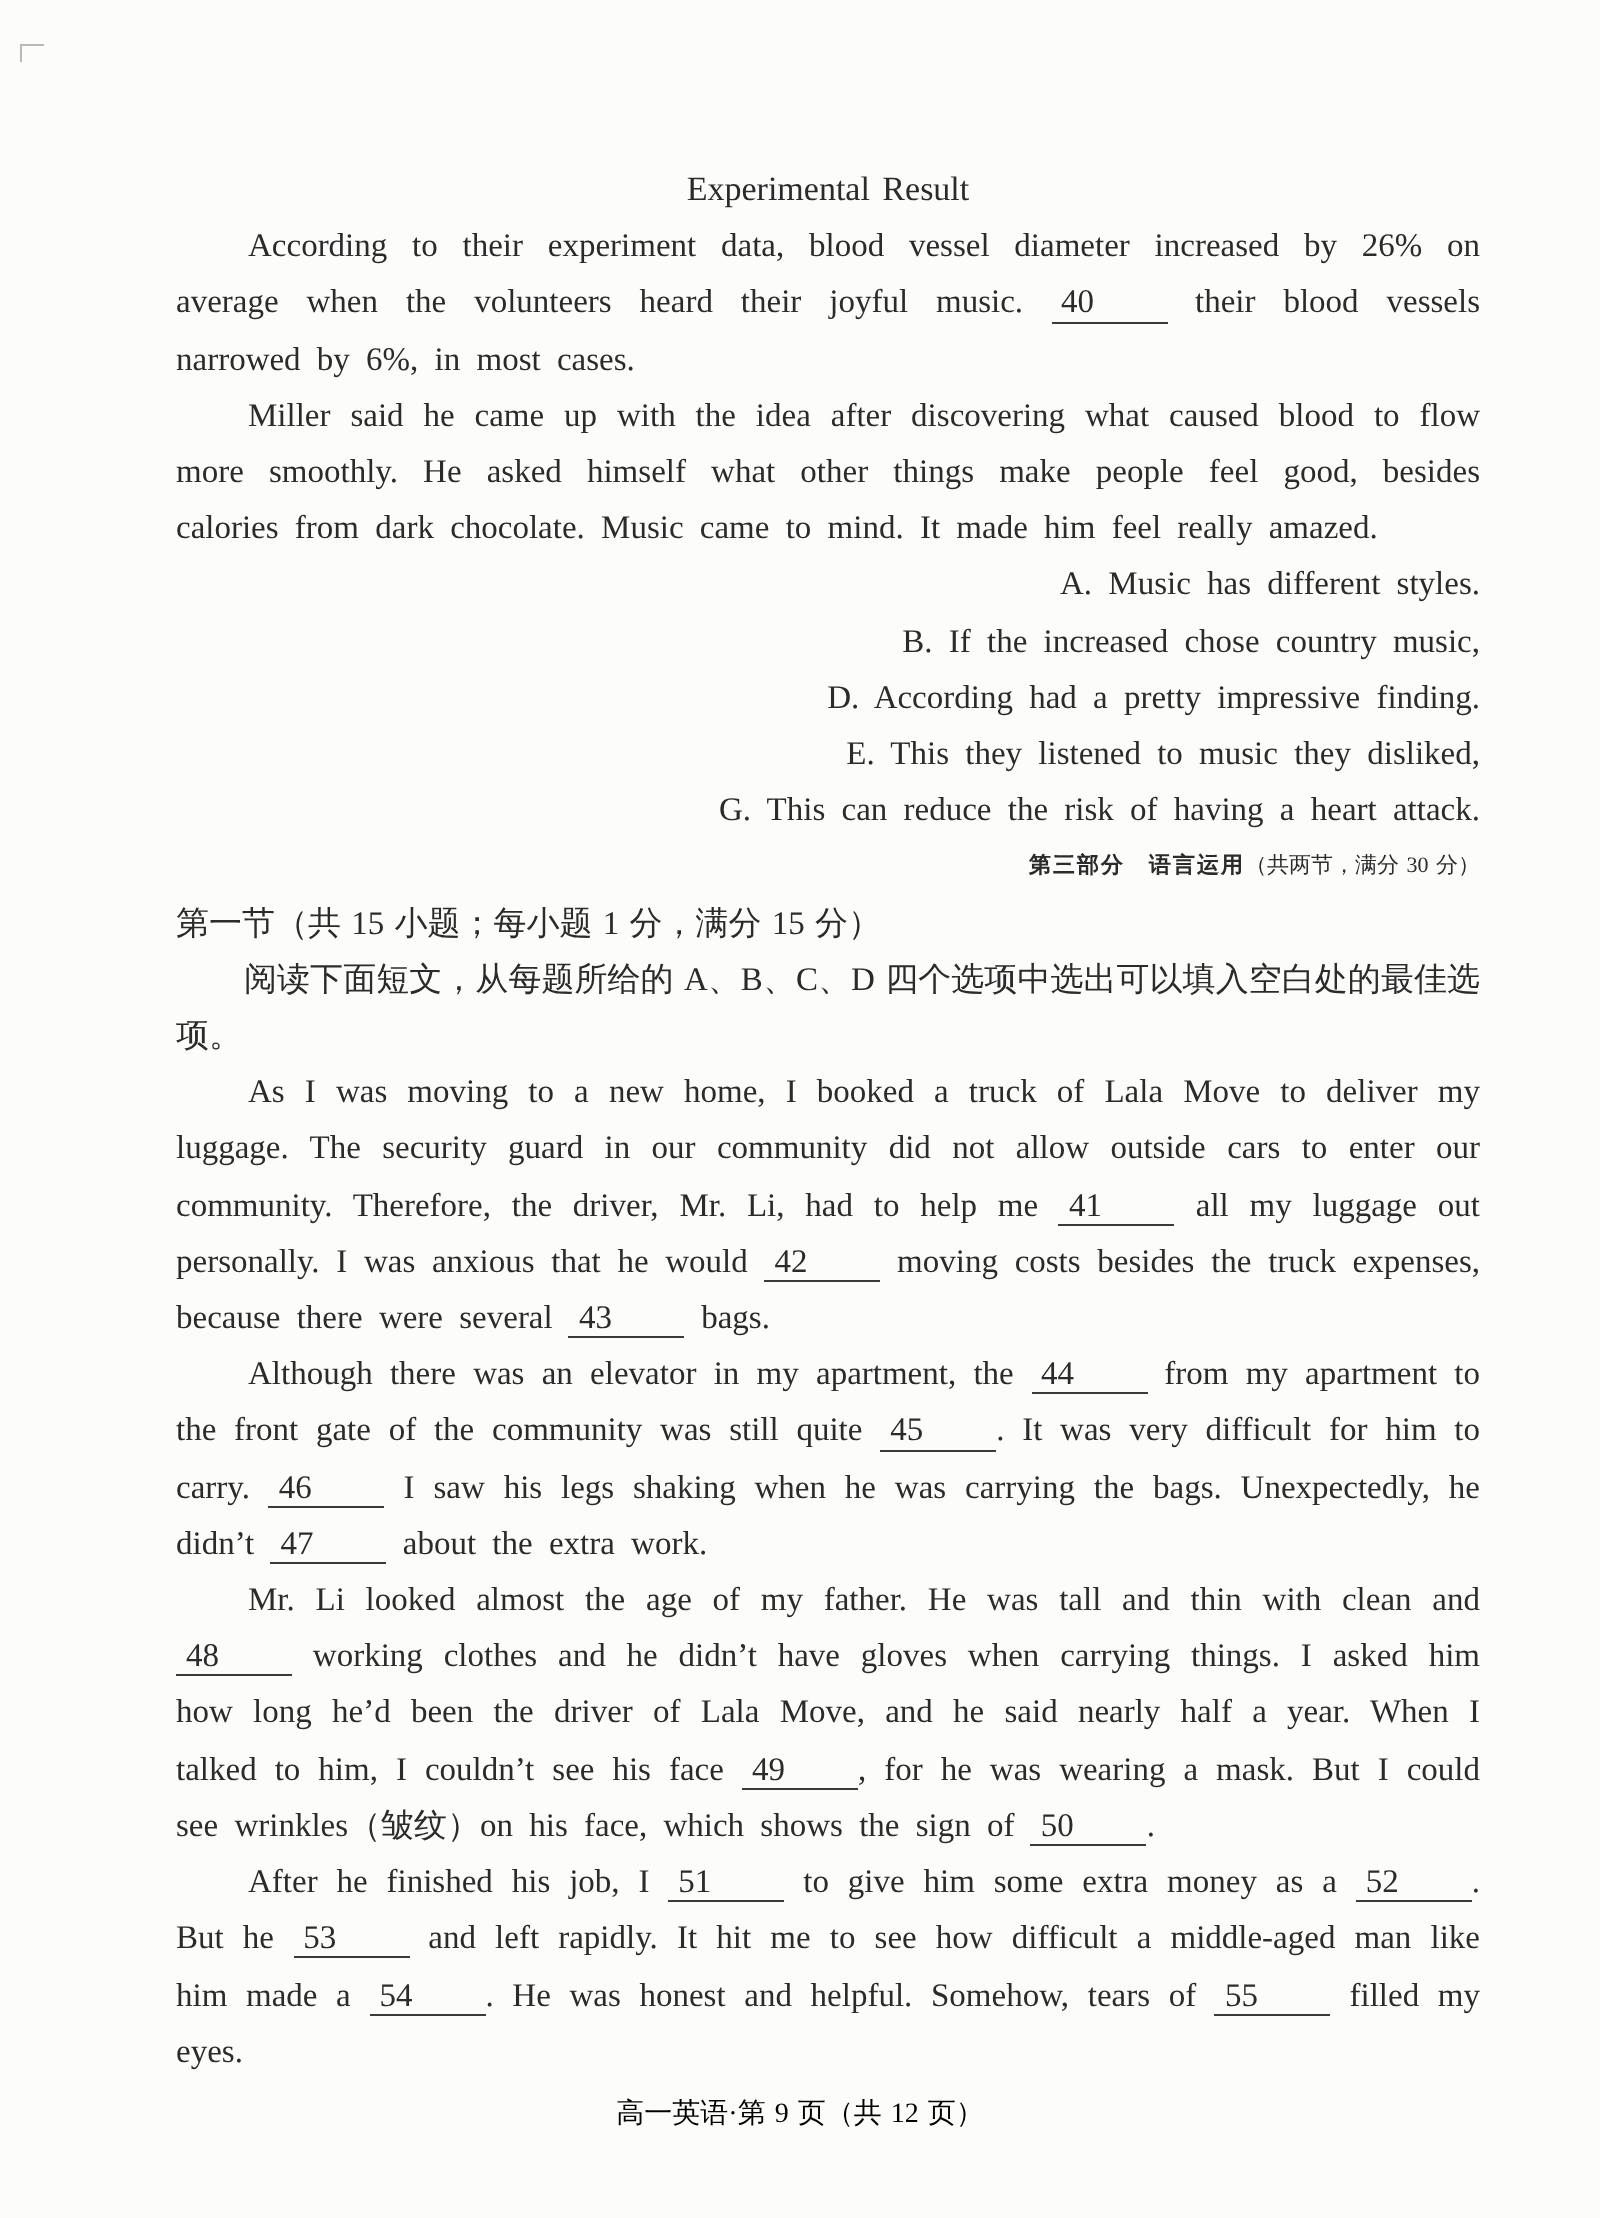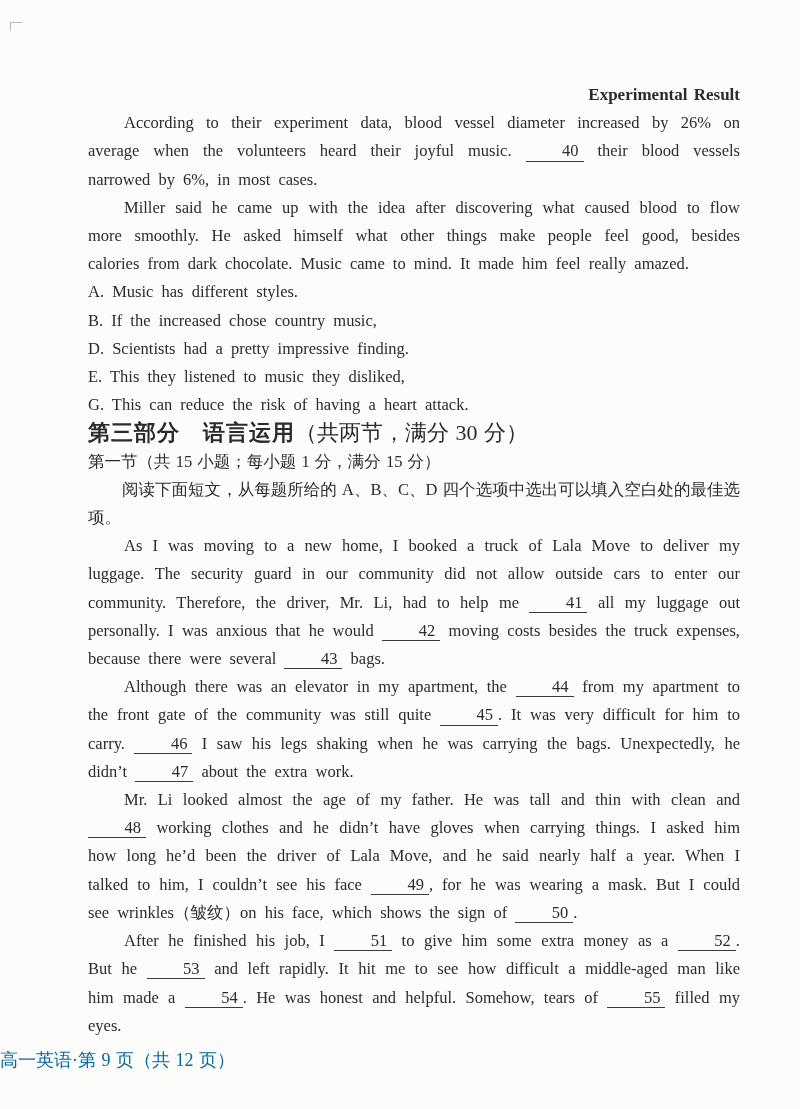--- a/index.html
+++ b/index.html
@@ -33,69 +33,69 @@
     width: 652px;
     font-size: 16.5px;
     line-height: 28.2px;
     text-align: justify;
     word-spacing: 4px;
   }
 
   .content p { margin: 0; }
 
   .h-en {
-    font-weight: bold;
+    font-weight: normal;
     font-size: 17px;
-    text-align: right;
+    text-align: center;
     word-spacing: 2px;
   }
 
   .para { text-indent: 36px; }
 
   .option {
     margin-left: 34px;
-    text-align: left;
+    text-align: right;
   }
 
   .h-zh {
-    font-size: 22px;
-    text-align: left;
+    font-size: 11px;
+    text-align: right;
     word-spacing: 1px;
   }
   .zh-b {
     font-weight: bold;
     font-family: "Liberation Sans", sans-serif;
     letter-spacing: 1px;
   }
 
   .zh-line { text-align: left; word-spacing: 1px; }
 
   .para-zh {
     text-indent: 34px;
     word-spacing: 1px;
   }
 
   .blank {
     display: inline-block;
     min-width: 48px;
     padding: 0 5px;
     border-bottom: 1.4px solid #3a3a3a;
-    text-align: right;
+    text-align: left;
     line-height: 1.1;
     text-indent: 0;
   }
 
   .footer {
     position: absolute;
     top: 1048px;
     left: 0;
     width: 100%;
-    text-align: left;
-    font-size: 18px;
-    color: #0369a1;
+    text-align: center;
+    font-size: 14px;
+    color: #000000;
     word-spacing: 1px;
   }
 </style>
 </head>
 <body>
 
 <div class="page">
 
   <div class="crop-mark"></div>
 
@@ -103,21 +103,21 @@
 
     <p class="h-en">Experimental Result</p>
 
     <p class="para"><span>According to their experiment data, blood vessel diameter increased by 26% on average when the volunteers heard their joyful music. </span><span class="blank">40</span><span> their blood vessels narrowed by 6%, in most cases.</span></p>
 
     <p class="para"><span>Miller said he came up with the idea after discovering what caused blood to flow more smoothly. He asked himself what other things make people feel good, besides calories from dark chocolate. Music came to mind. It made him feel really amazed.</span></p>
 
     <div>
       <p class="option">A. Music has different styles.</p>
       <p class="option">B. If the increased chose country music,</p>
-      <p class="option">D. Scientists had a pretty impressive finding.</p>
+      <p class="option">D. According had a pretty impressive finding.</p>
       <p class="option">E. This they listened to music they disliked,</p>
       <p class="option">G. This can reduce the risk of having a heart attack.</p>
     </div>
 
     <p class="h-zh"><span class="zh-b">第三部分　语言运用</span><span>（共两节，满分 30 分）</span></p>
 
     <p class="zh-line">第一节（共 15 小题；每小题 1 分，满分 15 分）</p>
 
     <p class="para-zh">阅读下面短文，从每题所给的 A、B、C、D 四个选项中选出可以填入空白处的最佳选项。</p>
 

